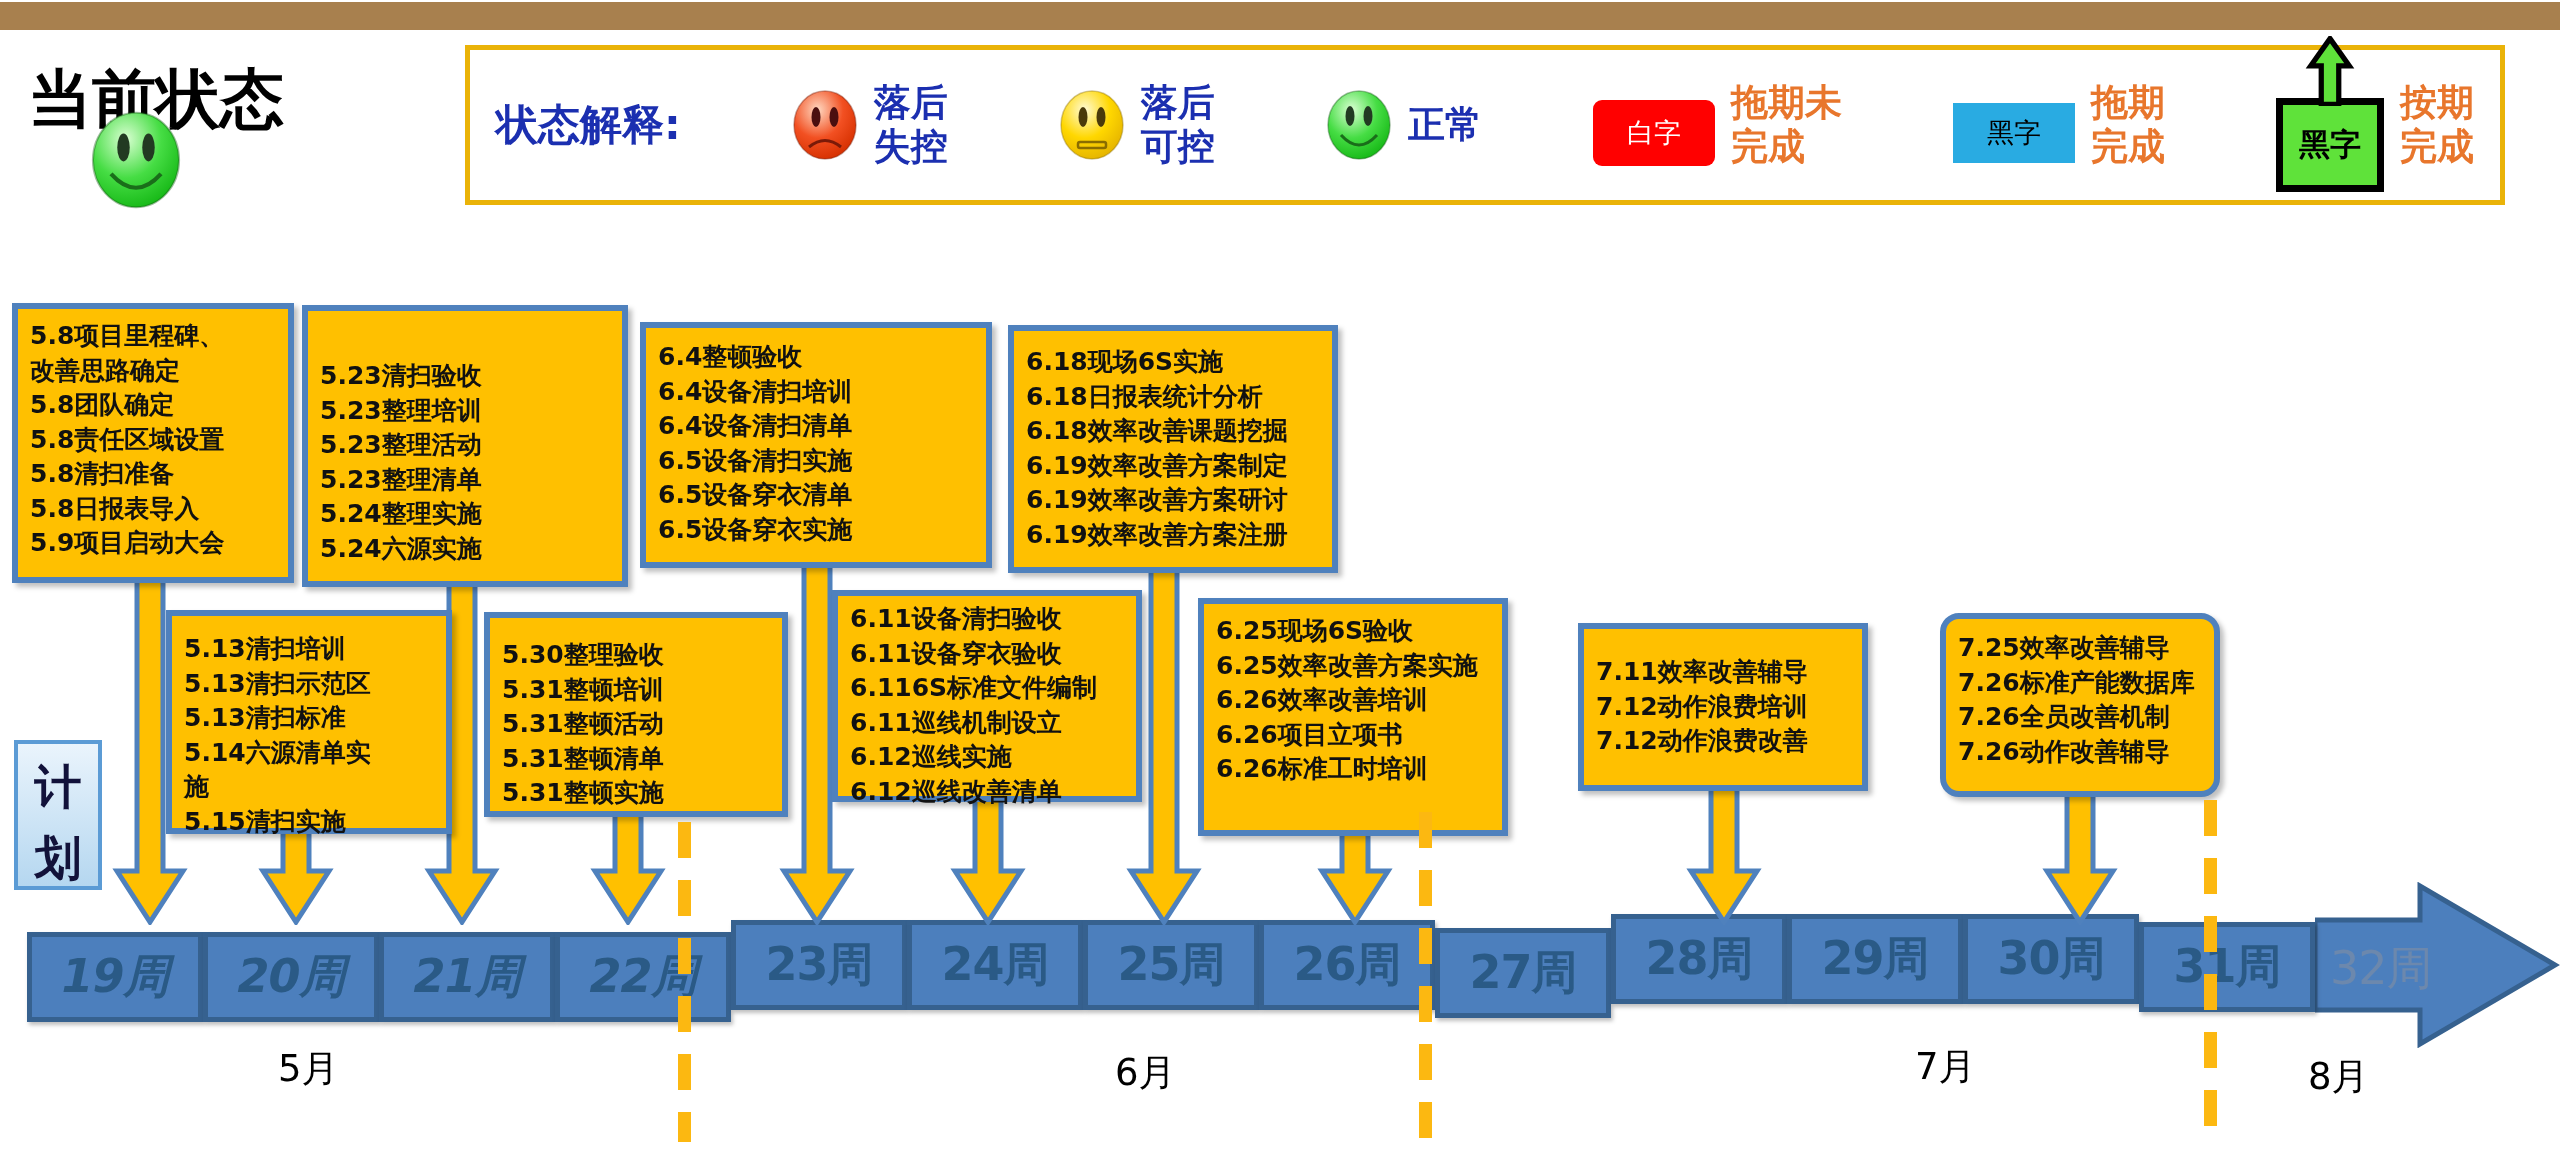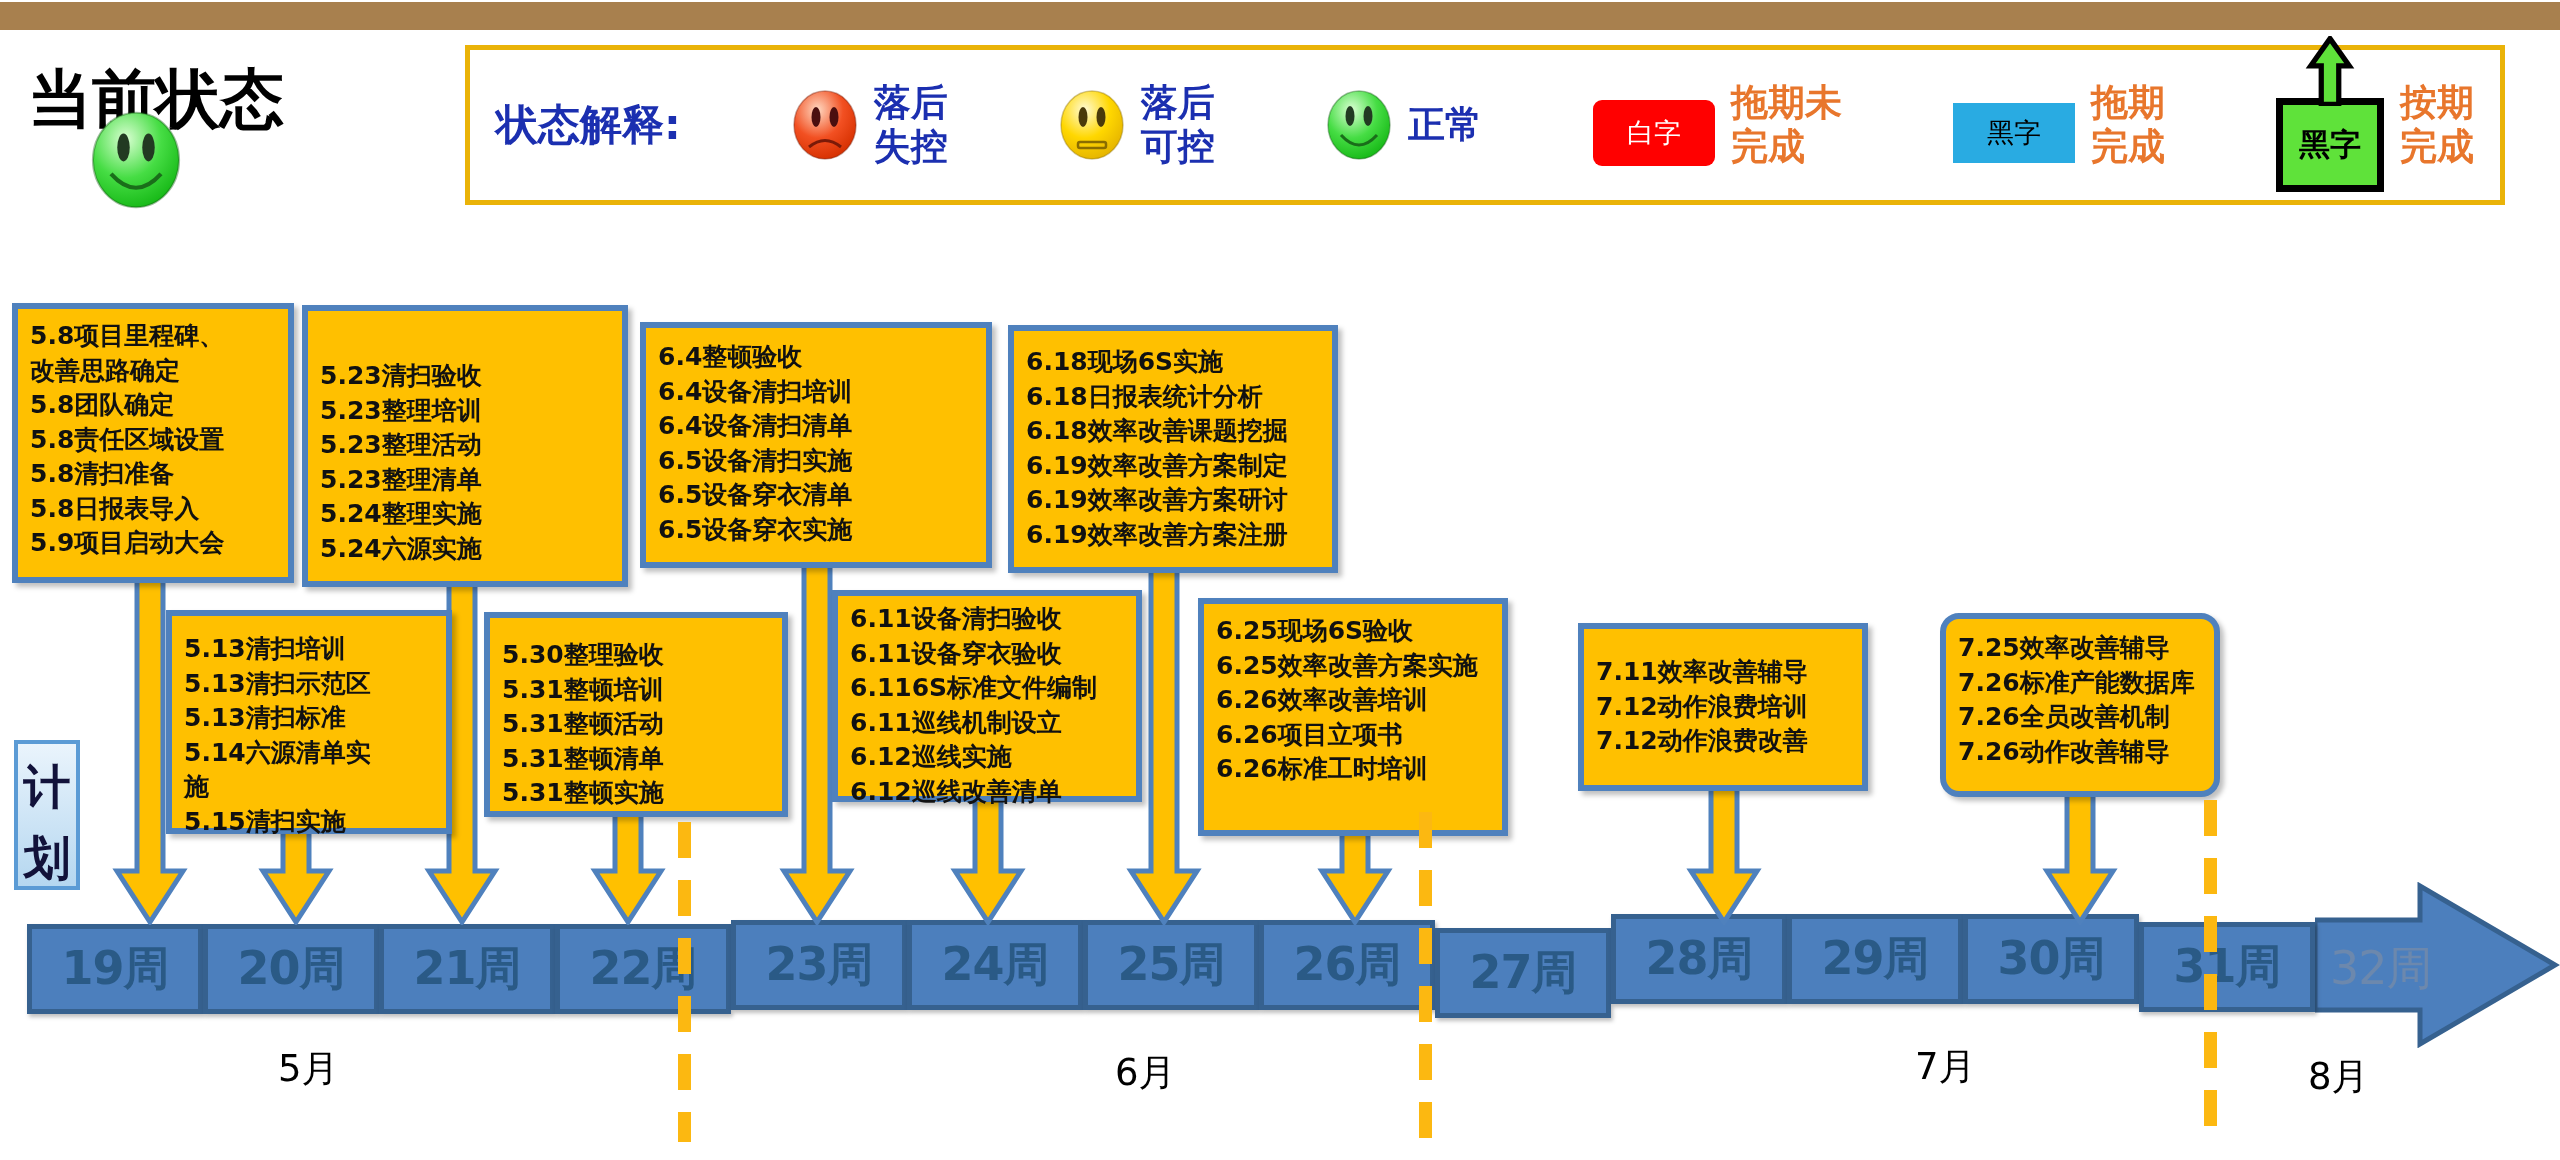--- a/index.html
+++ b/index.html
@@ -21,21 +21,21 @@
   .legend-label.orange{color:#e8762c;}
   .swatch{display:flex;align-items:center;justify-content:center;box-sizing:border-box;}
   .swatch-red{width:122px;height:66px;background:#ff0000;color:#fff;font-size:27px;margin-top:16px;border-radius:9px;}
   .swatch-blue{width:122px;height:60px;background:#29abe2;color:#000;font-size:27px;margin-top:16px;}
   .gb-wrap{position:relative;margin-top:40px;}
   .swatch-green{width:108px;height:94px;background:#5fe23a;border:7px solid #000;
                 color:#000;font-size:31px;font-weight:700;}
   .gb-arrow{position:absolute;left:24px;top:-62px;}
 
   
-  .plan-label{position:absolute;left:14px;top:740px;width:66px;height:150px;
+  .plan-label{position:absolute;left:14px;top:740px;width:88px;height:150px;
               border:4px solid #5b9bd5;background:linear-gradient(#eaf4fc,#b5d7f0);
               font-size:47px;font-weight:700;color:#12123a;text-align:center;
               line-height:1.5;word-break:break-all;box-sizing:border-box;padding-top:8px;z-index:4;}
 
   
   .callout{position:absolute;background:#ffc000;border:6px solid #4f81bd;box-sizing:border-box;
            z-index:4;box-shadow:4px 4px 5px rgba(0,0,0,0.25);padding:10px 0 0 12px;}
   .task-line{font-size:25px;line-height:1.38;color:#111;font-weight:600;white-space:nowrap;}
   .box-0{left:12px;  top:303px;width:282px;height:280px;}
   .box-1{left:166px; top:610px;width:286px;height:224px;padding-top:16px;z-index:6;}
@@ -51,21 +51,21 @@
   
   .down-arrow{position:absolute;z-index:3;}
   .down-arrow polygon{fill:#ffc000;stroke:#4f81bd;stroke-width:5;}
 
   
   .timeline{position:absolute;left:27px;top:920px;display:flex;z-index:2;}
   .week-cell{position:relative;width:176px;height:90px;background:#4c7fbd;border:5px solid #36618f;
              box-sizing:border-box;display:flex;align-items:center;justify-content:center;
              font-size:46px;font-weight:700;color:#2a5a86;letter-spacing:-1px;
              box-shadow:2px 3px 4px rgba(0,0,0,0.25);}
-  .week-cell:nth-child(-n+4){top:4px;}
+  .week-cell:nth-child(-n+4){top:12px;font-style:italic;}
   .week-cell:nth-child(9){top:8px;}
   .week-cell:nth-child(n+10):nth-child(-n+12){top:-6px;}
   .week-cell:nth-child(13){top:2px;}
   .tl-arrow{position:absolute;left:2315px;top:882px;z-index:1;}
   .tl-arrow polygon{fill:#4c7fbd;stroke:#36618f;stroke-width:5;}
   .week-32{position:absolute;left:2330px;top:938px;font-size:46px;font-weight:400;
            color:#6c88ad;z-index:2;letter-spacing:-1px;}
 
   .month{position:absolute;font-size:37px;color:#000;z-index:2;}
   .month-0{left:278px; top:1044px;}

